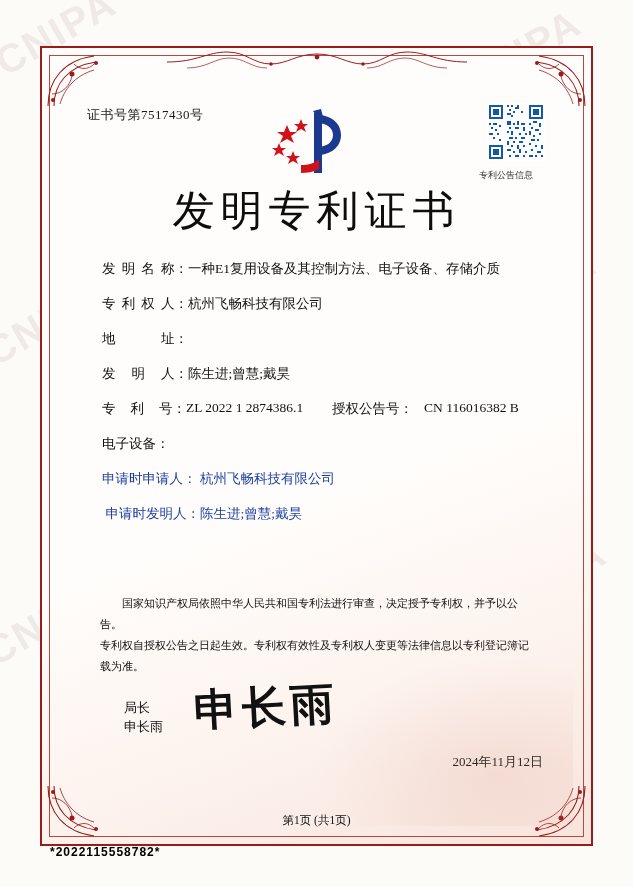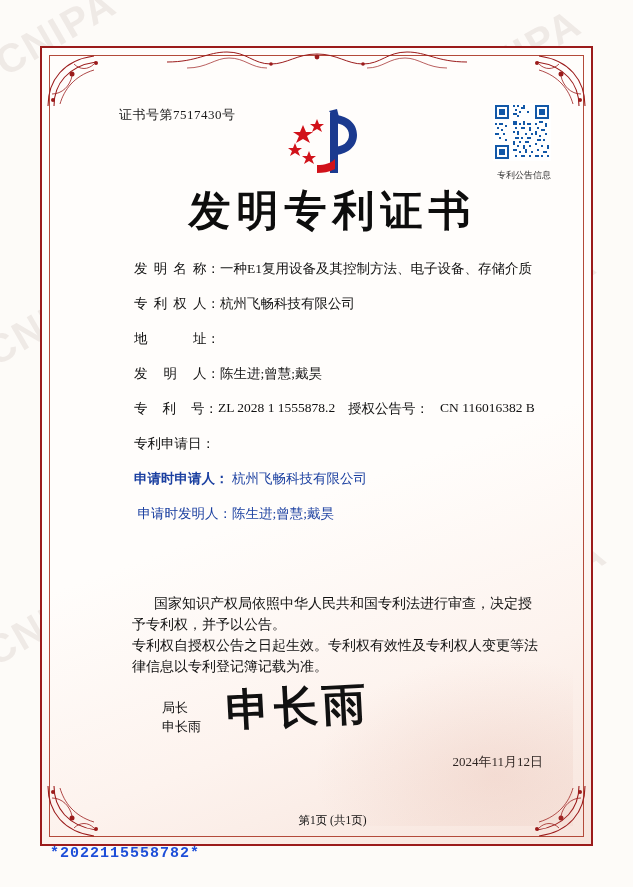--- a/index.html
+++ b/index.html
@@ -45,56 +45,56 @@
   .c-tr{right:2px;top:2px;transform:scaleX(-1);}
   .c-bl{left:2px;bottom:2px;transform:scaleY(-1);}
   .c-br{right:2px;bottom:2px;transform:scale(-1,-1);}
 
   .topband{
     position:absolute;left:50%;top:0px;transform:translateX(-50%);
     width:300px;height:40px;pointer-events:none;
   }
 
   
-  .content{position:absolute;left:0;top:0;right:0;bottom:0;margin-left:32px;}
+  .content{position:absolute;left:0;top:0;right:0;bottom:0;}
 
   .certno{
     position:absolute;left:45px;top:58px;
     font-size:13px;color:#1a1a1a;
     letter-spacing:0.5px;
   }
 
   .emblem{
     position:absolute;left:50%;top:55px;transform:translateX(-50%);
     width:120px;height:75px;
   }
 
   .qrbox{
     position:absolute;right:40px;top:55px;
-    width:64px;text-align:right;
+    width:64px;text-align:left;
   }
   .qr{
     width:58px;height:58px;margin:0 auto;
     background:#fff;
     position:relative;
   }
   .qrcap{
     font-size:9px;color:#333;margin-top:4px;
     font-family:"Liberation Sans",sans-serif;
     white-space:nowrap;
     margin-left:-8px;
   }
 
   .title{
     position:absolute;left:0;right:0;top:135px;
     text-align:center;
     font-size:42px;
     letter-spacing:6px;
     color:#0d0d0d;
-    font-weight:bold;
+    font-weight:normal;
     font-family:"DejaVu Serif",serif;
   }
 
   .fields{
     position:absolute;left:60px;right:45px;top:212px;
     font-size:13.5px;color:#111;
   }
   .row{display:flex;align-items:flex-start;margin-bottom:17px;}
   .lbl{
     width:86px;flex:0 0 86px;
@@ -107,27 +107,27 @@
   .val{flex:1;}
   .row2{display:flex;margin-bottom:17px;}
   .half{display:flex;flex:0 0 50%;align-items:flex-start;}
   .half.right{flex:1;padding-left:8px;}
   .half .lbl{width:84px;flex:0 0 84px;}
   .half.right .lbl{width:92px;flex:0 0 92px;}
   .blue{color:#1a3fa0;}
 
   .statement{
     position:absolute;left:58px;right:52px;top:545px;
-    font-size:14px;line-height:21px;color:#111;
+    font-size:11px;line-height:21px;color:#111;
   }
   .statement p{margin:0;}
   .statement .p1{text-indent:22px;}
 
   .signblock{
-    position:absolute;left:88px;top:650px;
+    position:absolute;left:82px;top:650px;
     font-size:13px;line-height:19px;color:#111;
   }
   .signature{
     position:absolute;left:152px;top:630px;
     font-size:44px;color:#111;
     font-family:"DejaVu Serif",serif;
     letter-spacing:4px;
     transform:rotate(-3deg);
     font-weight:bold;
   }
@@ -136,22 +136,22 @@
     font-size:13px;color:#111;
   }
 
   .pageno{
     position:absolute;left:0;right:0;top:765px;
     text-align:center;font-size:11.5px;color:#111;
   }
 
   .barcodeline{
     position:absolute;left:50px;top:845px;
-    font-size:15px;letter-spacing:1px;color:#1d4ed8;
-    font-family:Liberation Mono, monospace;
+    font-size:12px;letter-spacing:1px;color:#000000;
+    font-family:Liberation Sans, sans-serif;
     font-weight:bold;
   }
 
   
   .seal-wash{
     position:absolute;right:18px;bottom:18px;
     width:260px;height:170px;
     background:radial-gradient(ellipse at 70% 70%, rgba(214,150,130,0.18), rgba(214,150,130,0) 70%);
     pointer-events:none;
   }
@@ -370,36 +370,36 @@
         <div class="val">陈生进;曾慧;戴昊</div>
       </div>
 
       <div class="row2">
         <div class="half">
           <div class="lbl spread">
               <span>专</span>
               <span>利</span>
               <span>号：</span>
             </div>
-          <div class="val">ZL 2028 1 1555878.2</div>
+          <div class="val">ZL 2022 1 2874386.1</div>
         </div>
         <div class="half right">
           <div class="lbl">授权公告号：</div>
           <div class="val">CN 116016382 B</div>
         </div>
       </div>
 
       <div class="row2">
         <div class="half">
-          <div class="lbl">专利申请日：</div>
+          <div class="lbl">电子设备：</div>
         </div>
       </div>
 
       <div class="row" style="margin-top:6px;">
-        <div class="lbl blue" style="width:98px;flex:0 0 98px;font-weight:bold;">申请时申请人：</div>
+        <div class="lbl blue" style="width:98px;flex:0 0 98px;">申请时申请人：</div>
         <div class="val blue">杭州飞畅科技有限公司</div>
       </div>
 
       <div class="row">
         <div class="lbl blue" style="width:98px;flex:0 0 98px;text-align:right;">申请时发明人：</div>
         <div class="val blue">陈生进;曾慧;戴昊</div>
       </div>
 
     </div>
 

